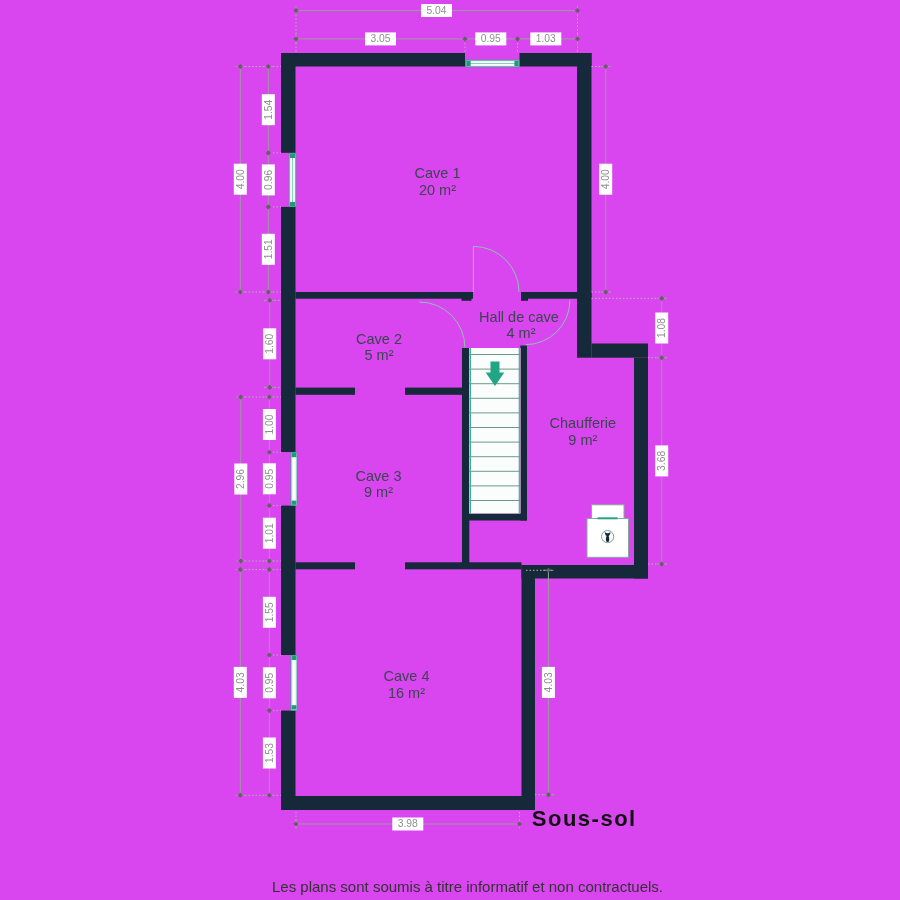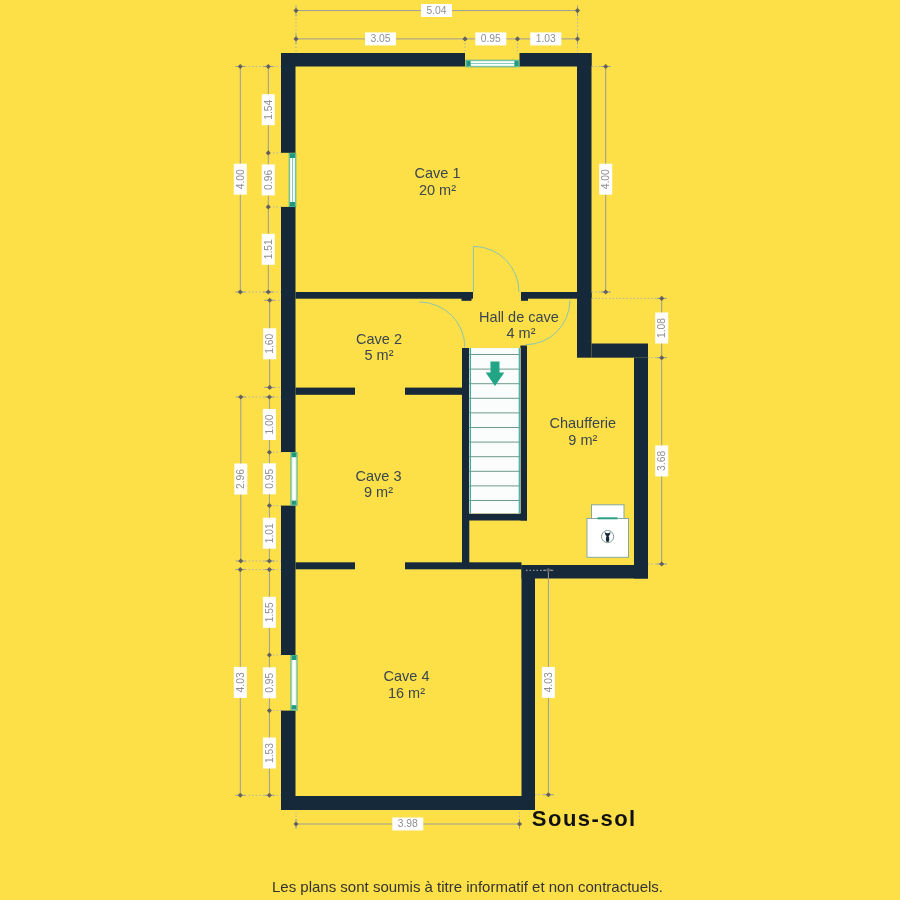--- a/index.html
+++ b/index.html
@@ -1,16 +1,16 @@
 <!DOCTYPE html>
 <html><head>
 <meta charset="utf-8">
 <style>
   html,body{margin:0;padding:0;background:#ffffff;}
-  .page{position:relative;width:900px;height:900px;background:#fde047;font-family:"Liberation Sans", sans-serif;}
+  .page{position:relative;width:900px;height:900px;background:#d946ef;font-family:"Liberation Sans", sans-serif;}
   svg{position:absolute;left:0;top:0;}
   text{font-family:"Liberation Sans", sans-serif;}
   .dim{fill:#8f8f8f;font-size:10.3px;}
   .room{fill:#3b4650;font-size:14.5px;}
 </style>
 </head>
 <body>
 <div class="page">
 <svg width="900" height="900" viewBox="0 0 900 900">
 <g fill="#16293a">

